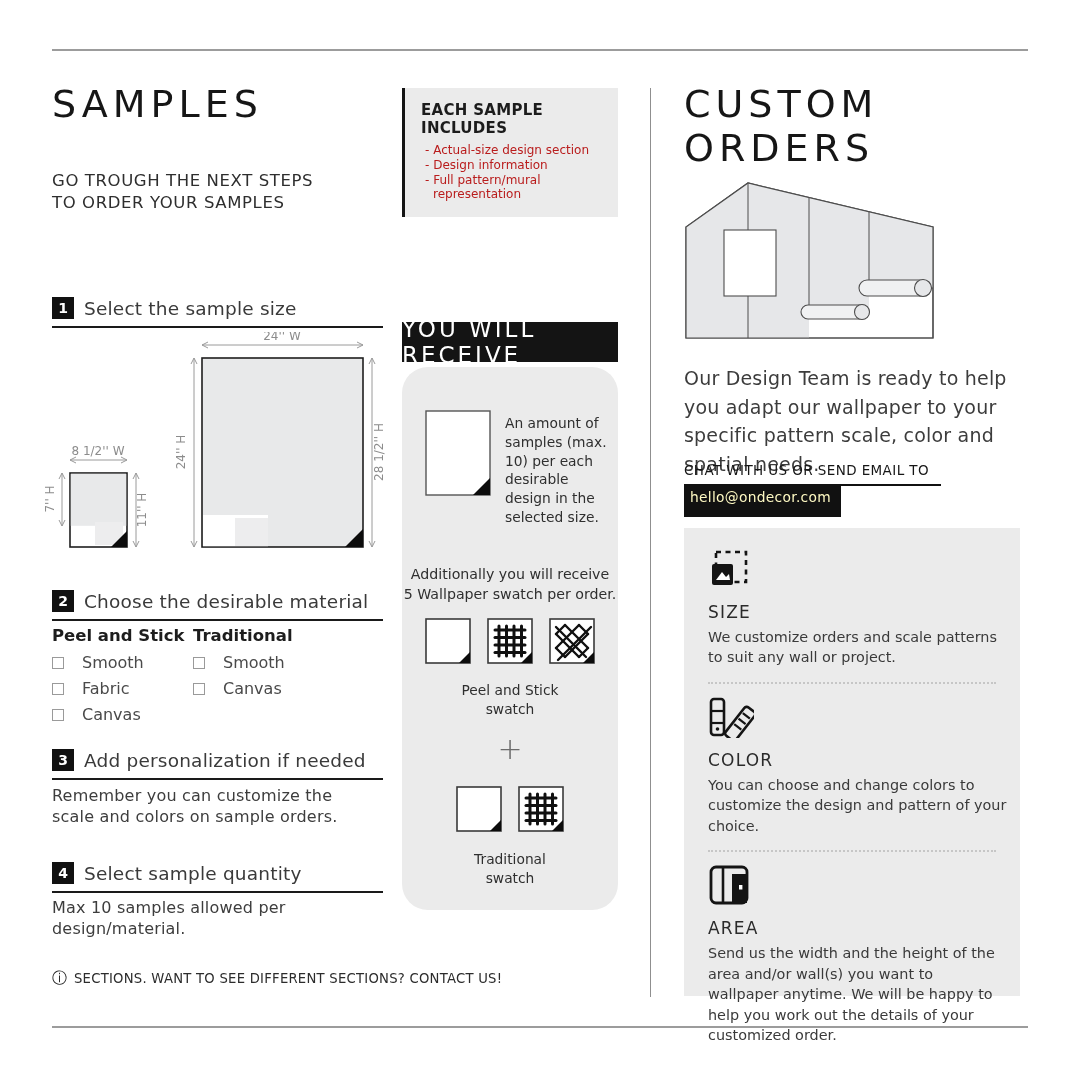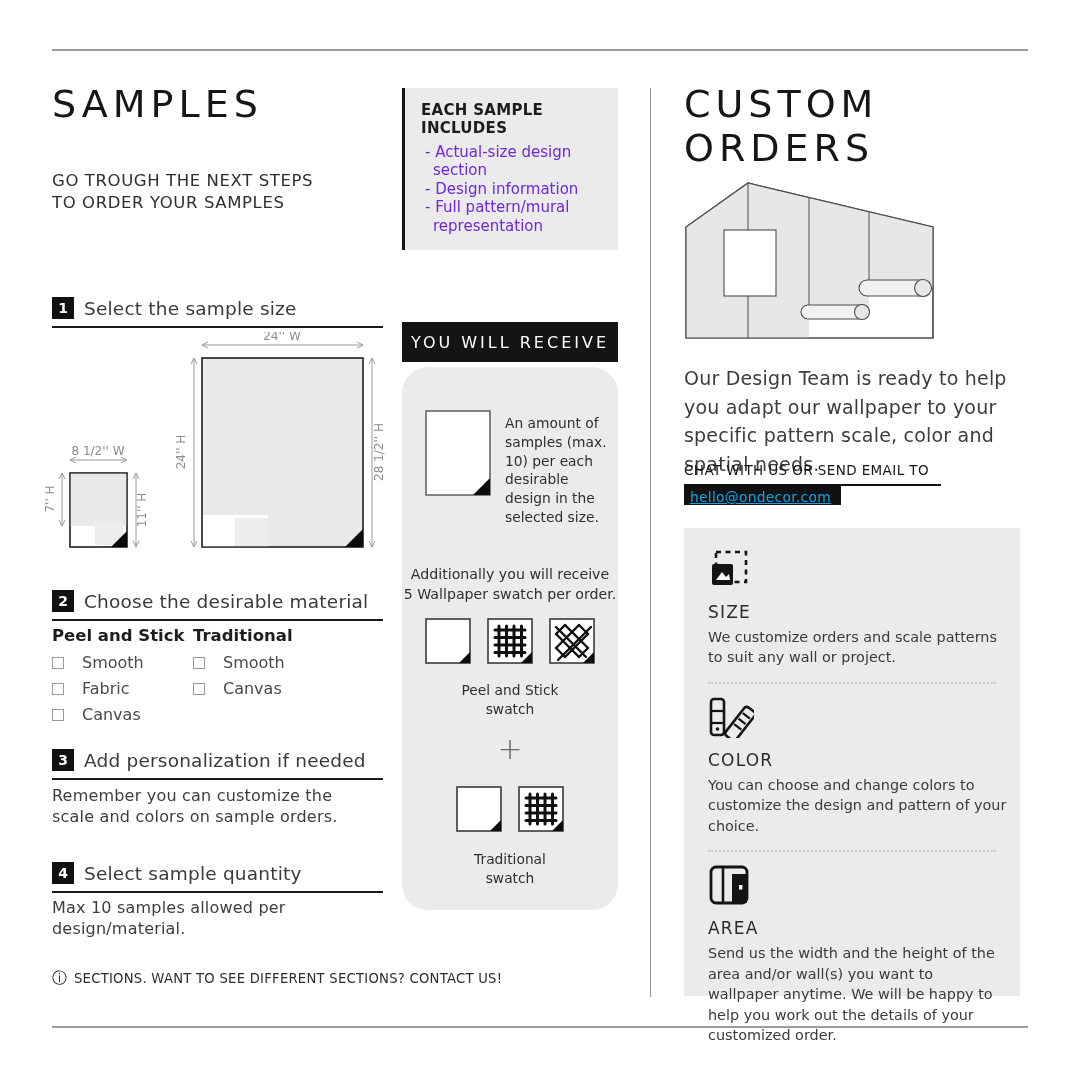--- a/index.html
+++ b/index.html
@@ -12,21 +12,21 @@
 
   
   .big-title { font-size:38px; font-weight:400; letter-spacing:5px; color:#161616; }
 
   .subtitle { font-size:16.5px; letter-spacing:0.6px; color:#2e2e2e; line-height:1.35; }
 
   
   .includes-box { left:402px; top:88px; width:216px; background:#ebebeb;
                   border-left:3px solid #141414; padding:13px 12px 15px 16px; }
   .includes-box h3 { font-size:15px; font-weight:bold; letter-spacing:0.3px; color:#1c1c1c; margin-bottom:6px; }
-  .includes-item { font-size:15px; color:#6d28d9; line-height:1.23; padding-left:12px; text-indent:-8px; }
+  .includes-item { font-size:12px; color:#b91c1c; line-height:1.23; padding-left:12px; text-indent:-8px; }
   .includes-item::before { content:"- "; }
 
   
   .step-header { position:absolute; left:52px; width:331px; display:flex; align-items:center;
                  gap:10px; border-bottom:2px solid #1a1a1a; padding-bottom:7px; }
   .step-num { width:22px; height:22px; background:#111; color:#fff; font-size:14px; font-weight:bold;
               display:flex; align-items:center; justify-content:center; flex:0 0 22px; }
   .step-label { font-size:18.5px; color:#3a3a3a; letter-spacing:0.2px; }
 
   .body-text { font-size:16px; color:#3d3d3d; line-height:1.32; letter-spacing:0.2px; }
@@ -38,38 +38,38 @@
   .checkbox { width:12px; height:12px; border:1.5px solid #9a9a9a; background:#fff; flex:0 0 12px; }
 
   
   .footnote { position:absolute; left:52px; top:969px; display:flex; gap:7px; }
   .footnote .info { font-size:15px; color:#222; line-height:1.2; }
   .footnote .txt { font-size:13.2px; letter-spacing:0.25px; color:#2c2c2c; line-height:1.45; }
 
   
   .receive-bar { left:402px; top:322px; width:216px; height:40px; background:#141414;
                  color:#fff; display:flex; align-items:center; justify-content:center;
-                 font-size:16px; letter-spacing:3px; font-weight:400; }
+                 font-size:23px; letter-spacing:3px; font-weight:400; }
   .receive-panel { left:402px; top:367px; width:216px; height:543px; background:#ebebeb;border-radius:26px; }
 
   .sheet-text { position:absolute; left:103px; top:47px; width:102px; font-size:13.8px;
                 color:#2f2f2f; line-height:1.36; }
   .center-txt { position:absolute; width:100%; text-align:center; font-size:14.2px; color:#2f2f2f; line-height:1.4; }
   .swatch-row { position:absolute; width:100%; display:flex; justify-content:center; gap:16px; }
   .plus { position:absolute; width:100%; text-align:center; font-size:30px; font-weight:300; color:#6b6b6b; }
 
   
   .v-divider { position:absolute; left:650px; top:88px; width:1px; height:909px; background:#8f8f8f; }
 
   .intro { left:684px; top:364px; width:342px; font-size:19px; color:#3c3c3c; line-height:1.5; letter-spacing:0.2px; }
 
   .chat-label { display:inline-block; font-size:13.5px; letter-spacing:0.4px; color:#161616;
                 border-bottom:2px solid #111; padding-bottom:6px; padding-right:12px; }
-  .email-badge { display:inline-block; background:#111; color:#0ea5e9; font-size:13.8px;
-                 padding:3px 10px 0 6px; letter-spacing:0.3px;text-decoration:underline; }
+  .email-badge { display:inline-block; background:#111; color:#fef9c3; font-size:13.8px;
+                 padding:3px 10px 12px 6px; letter-spacing:0.3px; }
 
   .features-box { left:684px; top:528px; width:336px; height:468px; background:#ebebeb; padding:20px 24px; }
   .feature { padding-bottom:14px; margin-bottom:12px; border-bottom:2px dotted #c6c6c6; }
   .feature:last-child { border-bottom:none; margin-bottom:0; }
   .feature-title { font-size:17px; letter-spacing:1.2px; color:#2b2b2b; margin:12px 0 5px 0; }
   .feature-text { font-size:14.4px; color:#3a3a3a; line-height:1.42; }
 
   svg { display:block; }
 </style>
 </head>

